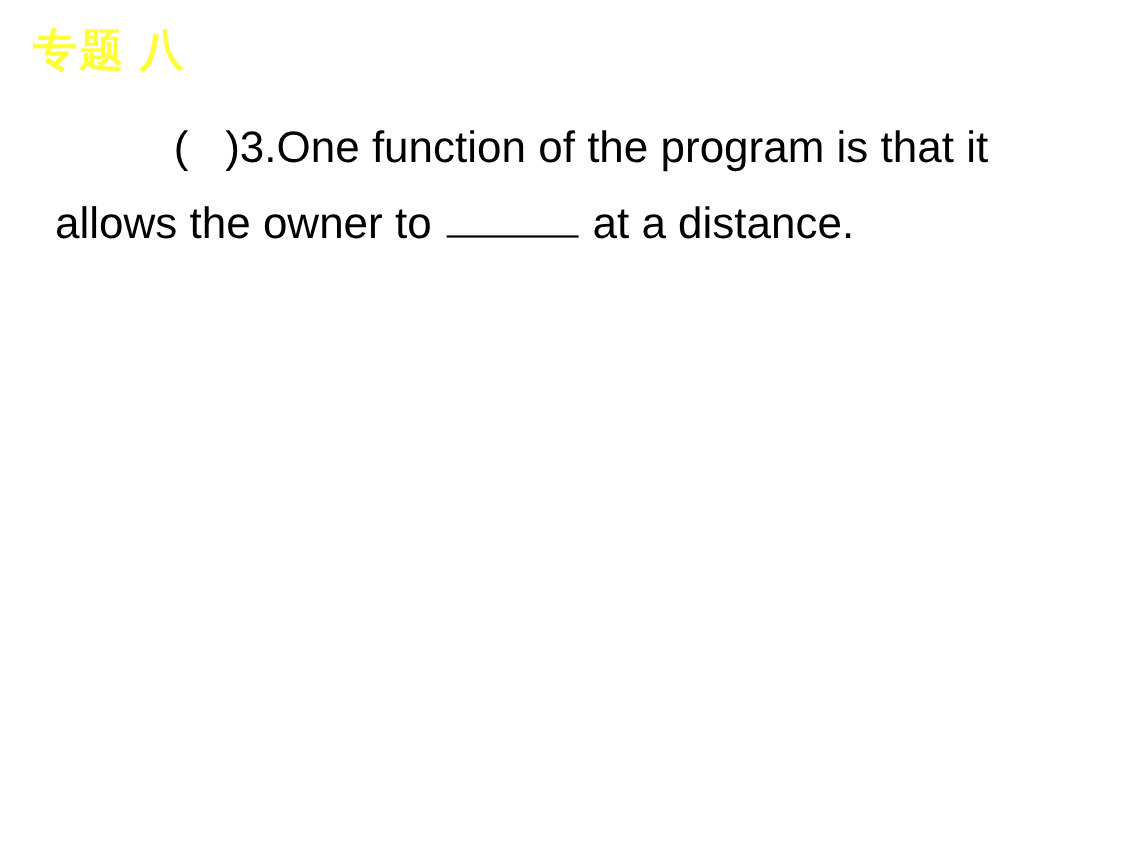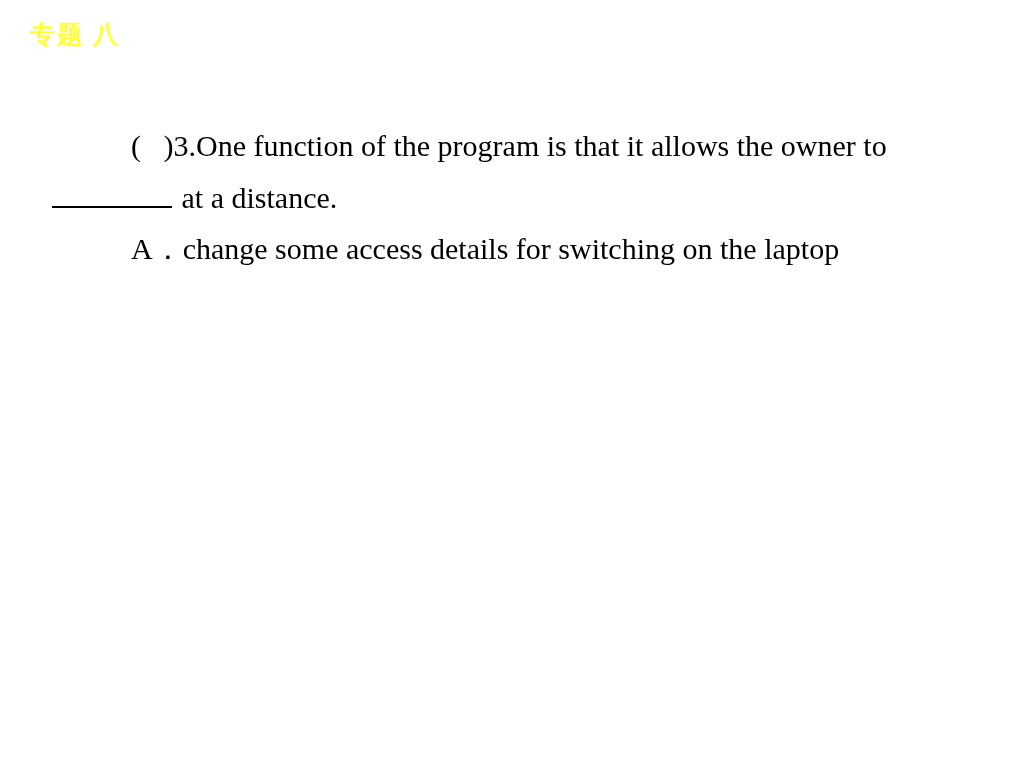--- a/index.html
+++ b/index.html
@@ -14,35 +14,35 @@
   .slide {
     position: relative;
     width: 1024px;
     height: 768px;
     box-sizing: border-box;
   }
   .header {
     position: absolute;
     top: 18px;
     left: 30px;
-    font-size: 25px;
+    font-size: 40px;
     font-weight: bold;
     color: #ffff33;
     letter-spacing: 2px;
     font-family: "SimHei", "Microsoft YaHei", sans-serif;
   }
   .body {
     position: absolute;
-    top: 120px;
+    top: 100px;
     left: 50px;
     right: 40px;
-    font-size: 30px;
+    font-size: 40px;
     color: #000000;
     line-height: 1.72;
-    font-family: Liberation Serif, serif;
+    font-family: Liberation Sans, sans-serif;
   }
   .question-line {
     text-indent: 2.7em;
   }
   .option-line {
     text-indent: 2.7em;
   }
   .blank {
     display: inline-block;
     border-bottom: 2px solid #000;
@@ -63,22 +63,19 @@
   <div class="header">
     <span>专题 八</span>
   </div>
 
   <div class="body">
 
     <div class="question-line">
       <span class="paren">(</span>&nbsp;&nbsp;&nbsp;<span class="paren">)</span><span>3.</span><span>One function of the program is that it allows the owner to </span><span class="blank"></span><span> at a distance.</span>
     </div>
 
-    <div class="option-line">
-      <span>A．</span><span>change some access details for switching on the laptop</span>
-    </div>
 
 
 
 
   </div>
 
 </div>
 
 </body></html>

